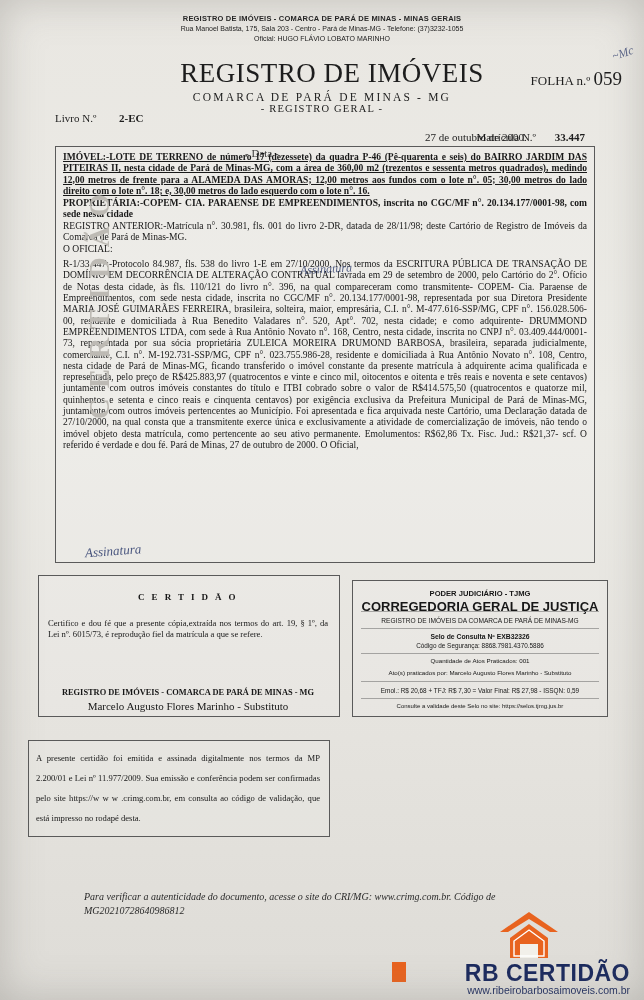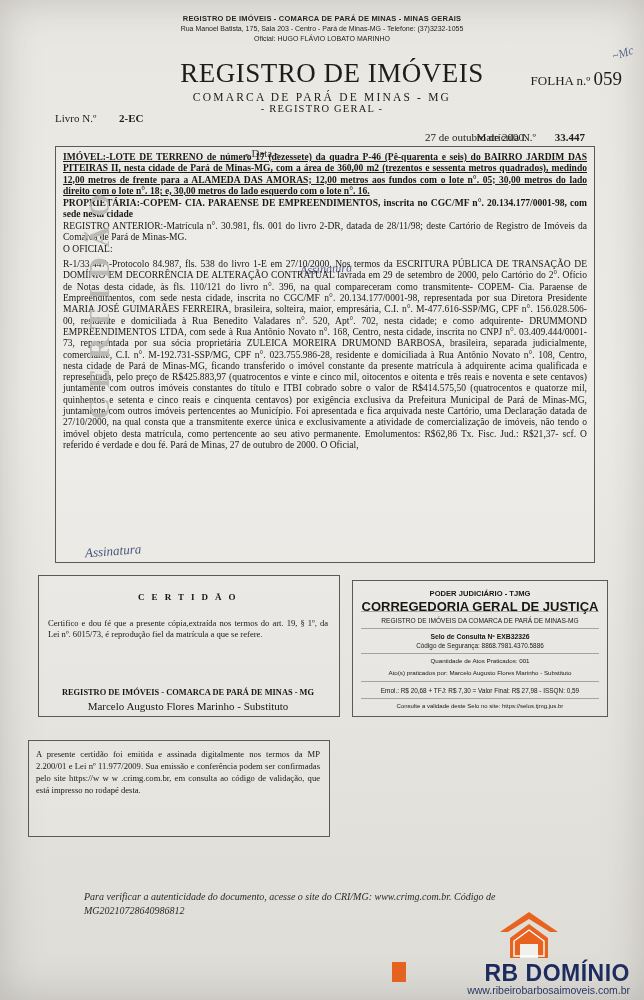--- a/index.html
+++ b/index.html
@@ -131,21 +131,21 @@
     position:absolute;left:8px;width:238px;height:1px;background:#6b6b6b;opacity:.55;
   }
 
   
   .note-box{
     position:absolute;left:28px;top:740px;width:300px;height:95px;
     border:1px solid #5a5a5a;background:rgba(255,255,255,.10);
   }
   .note-txt{
     position:absolute;left:36px;top:748px;width:284px;
-    font-size:8.6px;line-height:12px;color:#171717;text-align:justify;
+    font-size:8.6px;line-height:20px;color:#171717;text-align:justify;
   }
 
   
   .verify{
     position:absolute;left:84px;top:890px;width:470px;
     font-size:10px;line-height:14px;color:#2a2a2a;font-style:italic;
   }
 
   
   .logo{
@@ -260,18 +260,18 @@
   </div>
 
   <div class="logo">
     <svg class="logo-house" viewBox="0 0 62 50">
       <polygon points="31,2 60,22 52,22 31,9 10,22 2,22" fill="#e8631f"></polygon>
       <polygon points="31,14 50,28 50,48 12,48 12,28" fill="#e8631f"></polygon>
       <rect x="22" y="34" width="18" height="14" fill="#f2f0ea"></rect>
       <polygon points="31,20 46,31 46,46 16,46 16,31" fill="none" stroke="#ffffff" stroke-width="1.4"></polygon>
     </svg>
     <div class="logo-left-block"></div>
-    <div class="logo-text">RB DOMÍNIO</div>
+    <div class="logo-text">RB CERTIDÃO</div>
     <div class="logo-sub">www.ribeirobarbosaimoveis.com.br</div>
   </div>
 
   <div class="paper-edge"></div>
 </div>
 
 </body></html>

